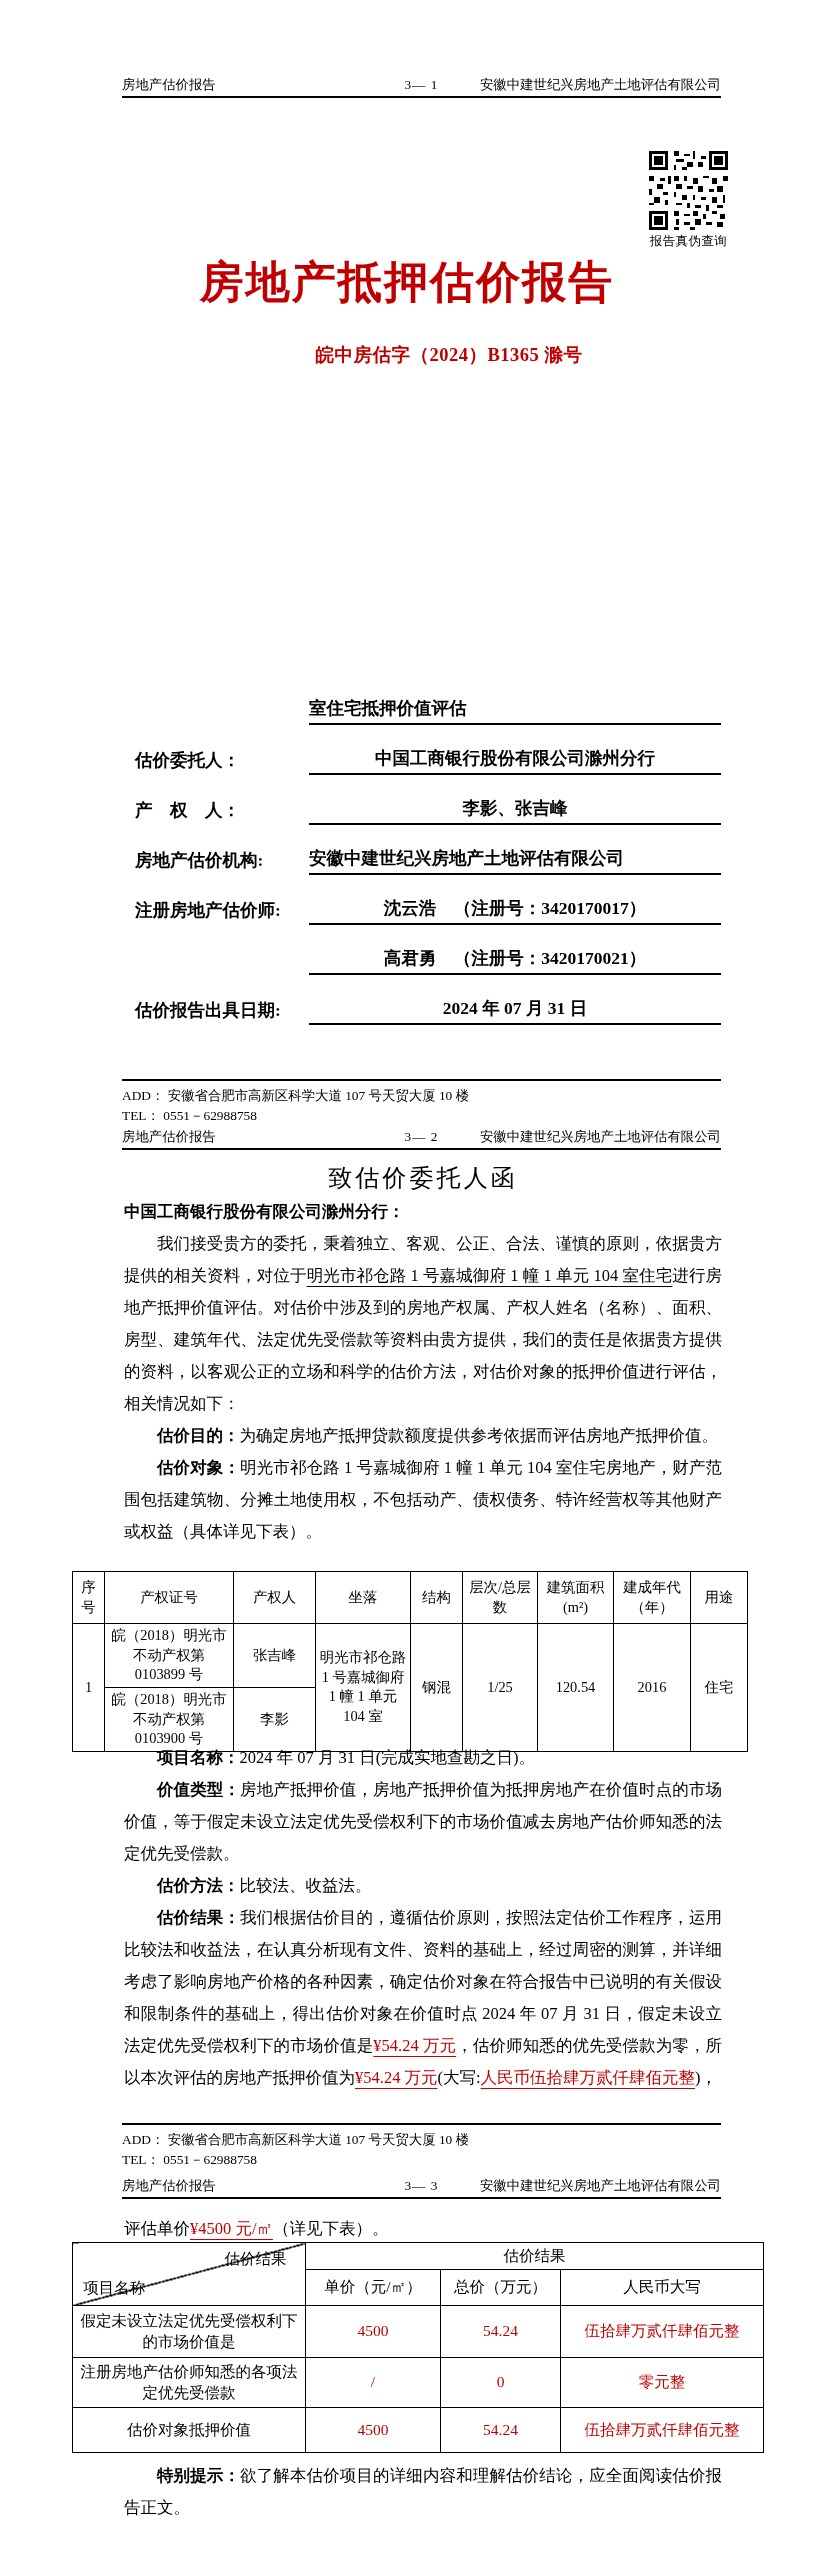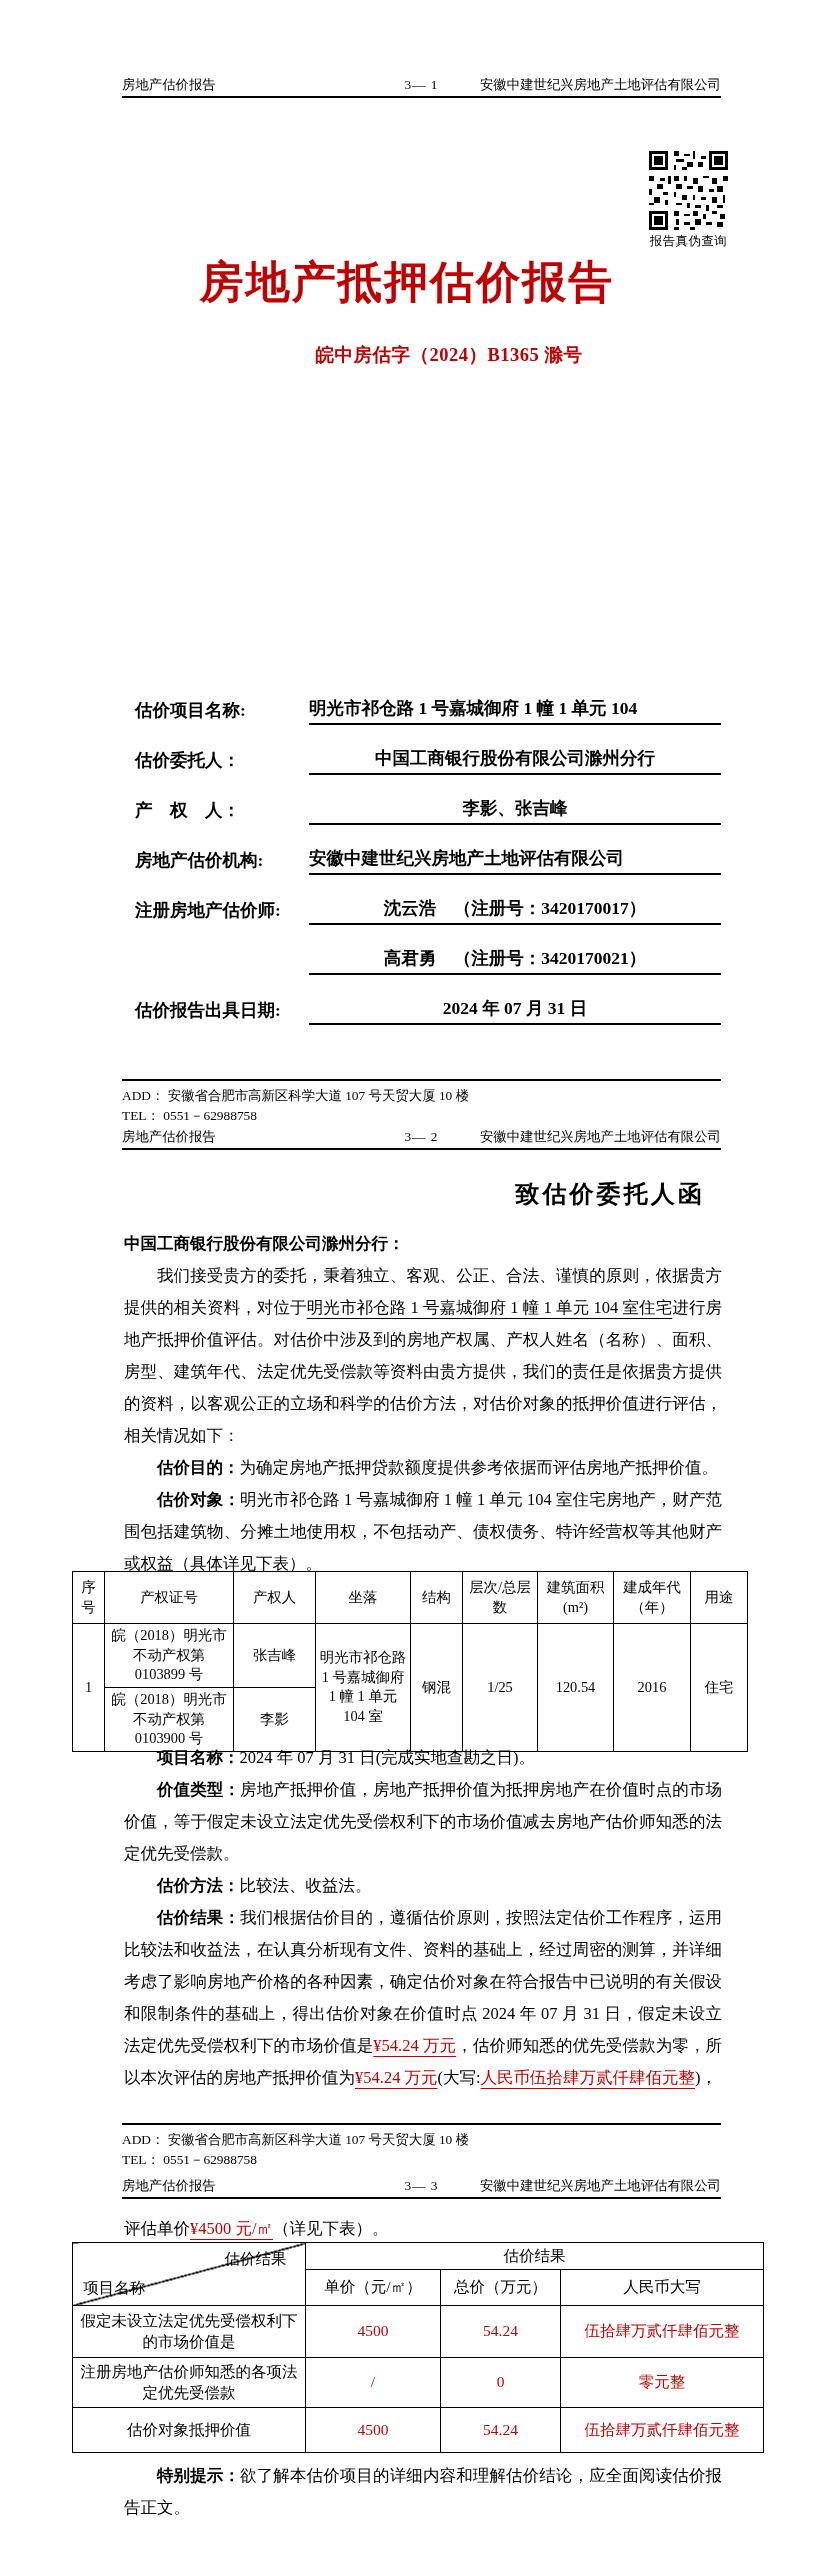--- a/index.html
+++ b/index.html
@@ -24,21 +24,21 @@
   
   .bigtitle{left:0;width:814px;text-align:center;font-size:44px;font-weight:bold;letter-spacing:2.1px;color:var(--red);}
   .docno{left:0;width:818px;text-align:center;font-size:18.5px;font-weight:bold;color:var(--red);letter-spacing:0.5px;padding-left:40px;}
   .fields{left:135px;width:586px;font-size:17.5px;font-weight:bold;}
   .frow{height:50px;display:flex;align-items:flex-end;}
   .flabel{width:174px;flex:none;padding-bottom:3.1px;white-space:nowrap;}
   .fval{flex:1;border-bottom:2.1px solid #000;padding-bottom:3.1px;text-align:center;}
   .fval.left{text-align:left;}
   
   .body-col{left:124px;width:598px;}
-  .lettitle{font-size:24px;font-weight:bold;text-align:right;letter-spacing:3.1px;line-height:34px;margin:17px;}
+  .lettitle{font-size:24px;font-weight:normal;text-align:center;letter-spacing:3.1px;line-height:34px;margin:1px;}
   .salut{font-size:16.5px;font-weight:bold;line-height:32px;margin:0;}
   p.bp{font-size:16.5px;line-height:32px;text-align:justify;text-indent:33px;margin:0;}
   p.bp.noind{text-indent:0;}
   .bl{font-weight:bold;}
   .u{text-decoration:underline;text-underline-offset:4.6px;text-decoration-thickness:1.3px;}
   .red{color:var(--red);}
   
   table{border-collapse:collapse;table-layout:fixed;width:100%;}
   td,th{border:1.3px solid #000;font-weight:normal;text-align:center;vertical-align:middle;padding:2.1px 3.1px;box-sizing:border-box;}
   .t1{font-size:14.4px;line-height:19.6px;}
@@ -68,22 +68,22 @@
     <path fill="#000" d="M9,0h2v2h-2z M13,1h2v1h-2z M16,0h1v3h-1z M19,2h2v1h-2z M10,3h3v1h-3z M14,4h2v2h-2z M9,5h1v2h-1z M18,4h2v2h-2z M12,6h2v1h-2z M0,9h2v2h-2z M4,10h2v1h-2z M7,9h1v3h-1z M3,12h2v2h-2z M0,14h1v2h-1z M5,15h2v1h-2z M2,17h2v2h-2z M6,18h1v2h-1z M0,19h2v1h-2z M9,9h2v2h-2z M13,9h1v2h-1z M16,10h2v2h-2z M20,9h2v1h-2z M23,10h2v2h-2z M27,9h2v2h-2z M10,12h2v2h-2z M14,13h2v1h-2z M18,13h2v2h-2z M22,14h2v1h-2z M25,13h2v2h-2z M9,15h1v2h-1z M12,16h2v2h-2z M16,16h1v2h-1z M19,17h2v1h-2z M23,17h2v2h-2z M27,16h1v3h-1z M10,19h2v1h-2z M14,19h1v2h-1z M17,20h2v1h-2z M21,20h1v2h-1z M25,20h2v1h-2z M9,22h2v2h-2z M13,23h2v1h-2z M16,22h2v2h-2z M20,23h1v2h-1z M23,22h2v1h-2z M26,23h2v2h-2z M10,25h1v2h-1z M13,26h2v1h-2z M17,25h2v2h-2z M21,26h2v1h-2z M25,26h2v2h-2z M9,28h2v1h-2z M15,28h2v1h-2z"></path>
   </svg>
   <div class="qrcap">报告真伪查询</div>
 </div>
 
 <div class="abs bigtitle" style="top:253px;">房地产抵押估价报告</div>
 <div class="abs docno" style="top:342px;">皖中房估字（2024）B1365 滁号</div>
 
 <div class="abs fields" style="top:675px;">
   <div class="frow">
-    <span class="flabel">估价项目名称:</span>
-    <span class="fval left">明光市祁仓路 1 号嘉城御府 1 幢 1 单元 104</span>
+    <span class="flabel"></span>
+    <span class="fval left">室住宅抵押价值评估</span>
   </div>
   <div class="frow">
     <span class="flabel">估价委托人：</span>
     <span class="fval">中国工商银行股份有限公司滁州分行</span>
   </div>
   <div class="frow">
     <span class="flabel">产　权　人：</span>
     <span class="fval">李影、张吉峰</span>
   </div>
   <div class="frow">

